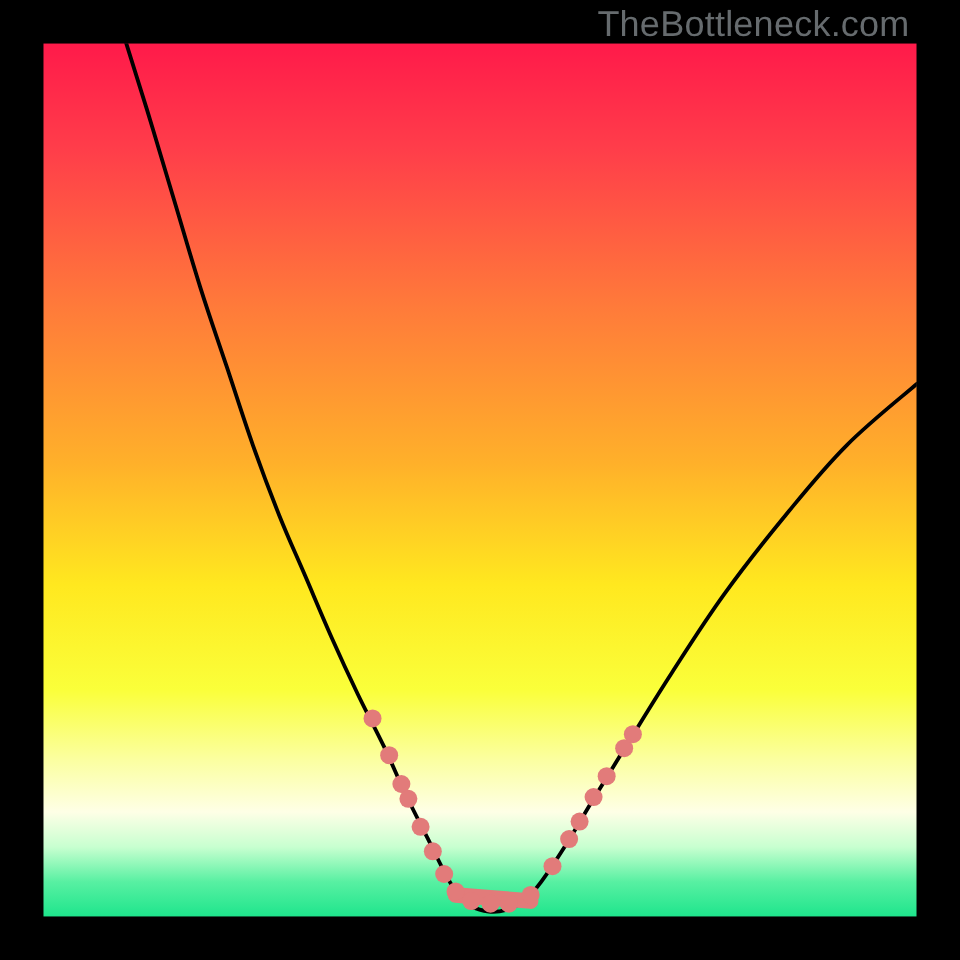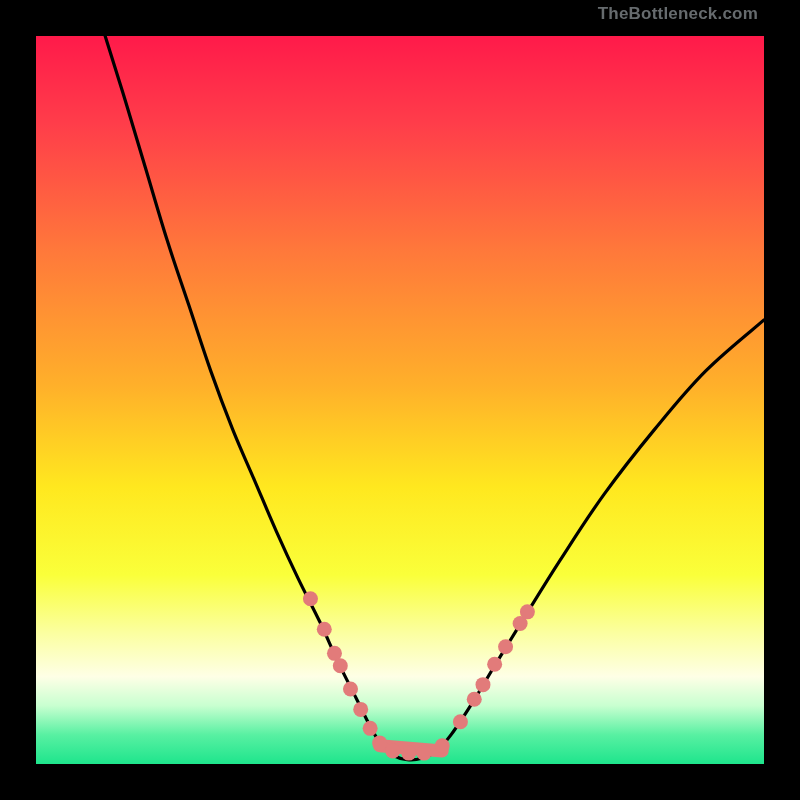--- a/index.html
+++ b/index.html
@@ -28,22 +28,22 @@
   }
   .gradient {
     position: absolute;
     inset: 0;
   }
   .watermark {
     position: absolute;
     top: 4px;
     right: 42px;
     font-family: Arial, Helvetica, sans-serif;
-    font-size: 17px;
-    font-weight: 700;
+    font-size: 30px;
+    font-weight: 400;
     color: #666b6e;
     letter-spacing: 0.2px;
     user-select: none;
   }
   svg.curve {
     position: absolute;
     inset: 0;
     width: 728px;
     height: 728px;
     overflow: visible;

